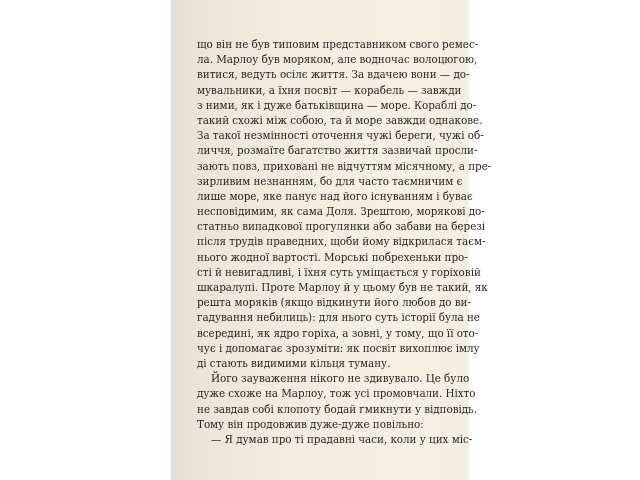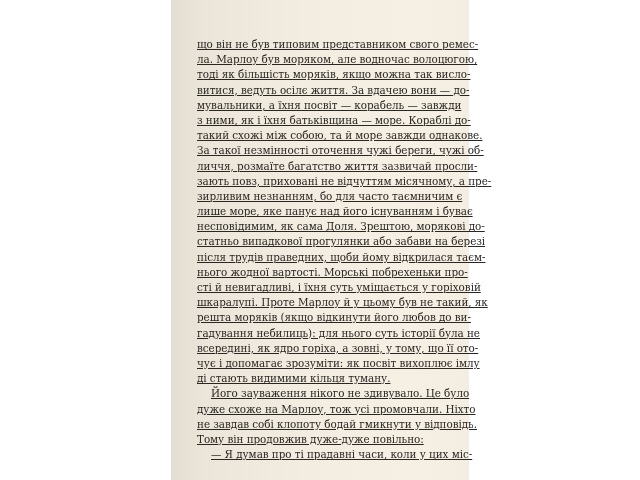--- a/index.html
+++ b/index.html
@@ -35,21 +35,20 @@
     color: #2a2622;
     letter-spacing: -0.05px;
   }
   .line {
     display: block;
     white-space: nowrap;
     text-align: justify;
     text-align-last: justify;
     height: 15.2px;
     overflow: visible;
-    text-decoration: underline;
   }
   .line.last {
     text-align-last: left;
   }
   .line.indent {
     padding-left: 14px;
   }
   .page-number {
     position: absolute;
     left: 0;
@@ -63,24 +62,23 @@
   }
 </style>
 </head>
 <body>
 
 <div class="viewport">
   <div class="page">
     <div class="text-block" id="text-block">
         <span class="line">що він не був типовим представником свого ремес-</span>
         <span class="line">ла. Марлоу був моряком, але водночас волоцюгою,</span>
-        <span class="line">тоді як більшість моряків, якщо можна так висло-</span>
         <span class="line">витися, ведуть осілє життя. За вдачею вони — до-</span>
         <span class="line">мувальники, а їхня посвіт — корабель — завжди</span>
-        <span class="line">з ними, як і їхня батьківщина — море. Кораблі до-</span>
+        <span class="line">з ними, як і дуже батьківщина — море. Кораблі до-</span>
         <span class="line">такий схожі між собою, та й море завжди однакове.</span>
         <span class="line">За такої незмінності оточення чужі береги, чужі об-</span>
         <span class="line">личчя, розмаїте багатство життя зазвичай просли-</span>
         <span class="line">зають повз, приховані не відчуттям місячному, а пре-</span>
         <span class="line">зирливим незнанням, бо для часто таємничим є</span>
         <span class="line">лише море, яке панує над його існуванням і буває</span>
         <span class="line">несповідимим, як сама Доля. Зрештою, морякові до-</span>
         <span class="line">статньо випадкової прогулянки або забави на березі</span>
         <span class="line">після трудів праведних, щоби йому відкрилася таєм-</span>
         <span class="line">нього жодної вартості. Морські побрехеньки про-</span>

